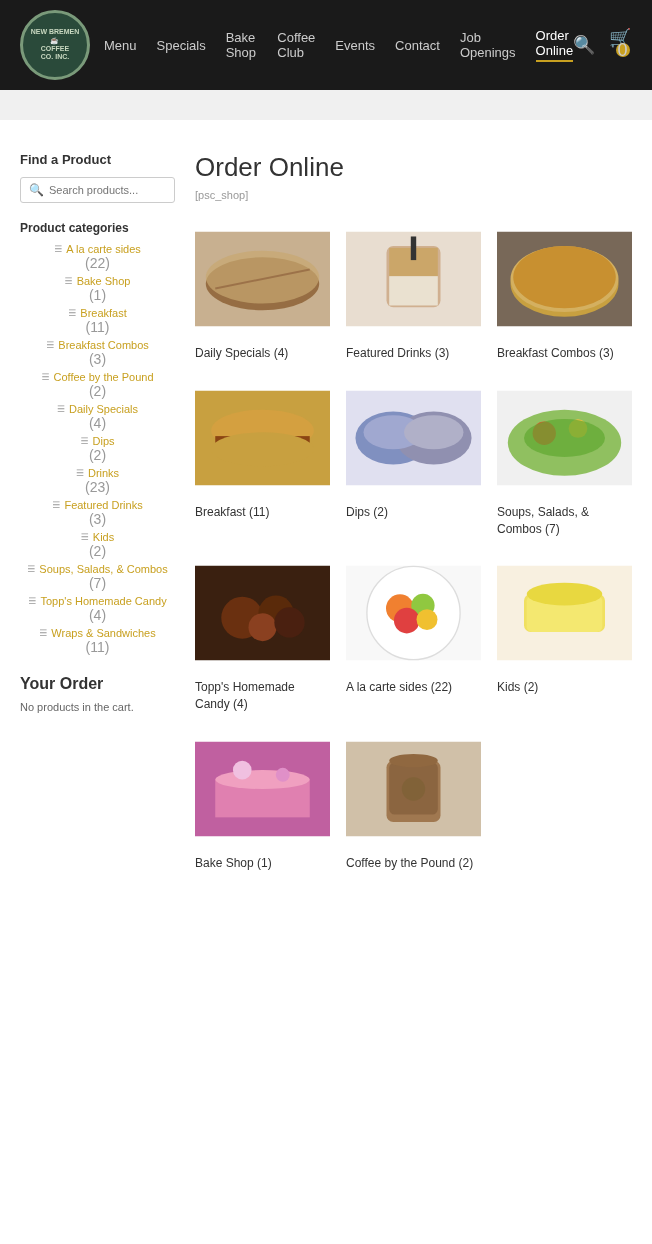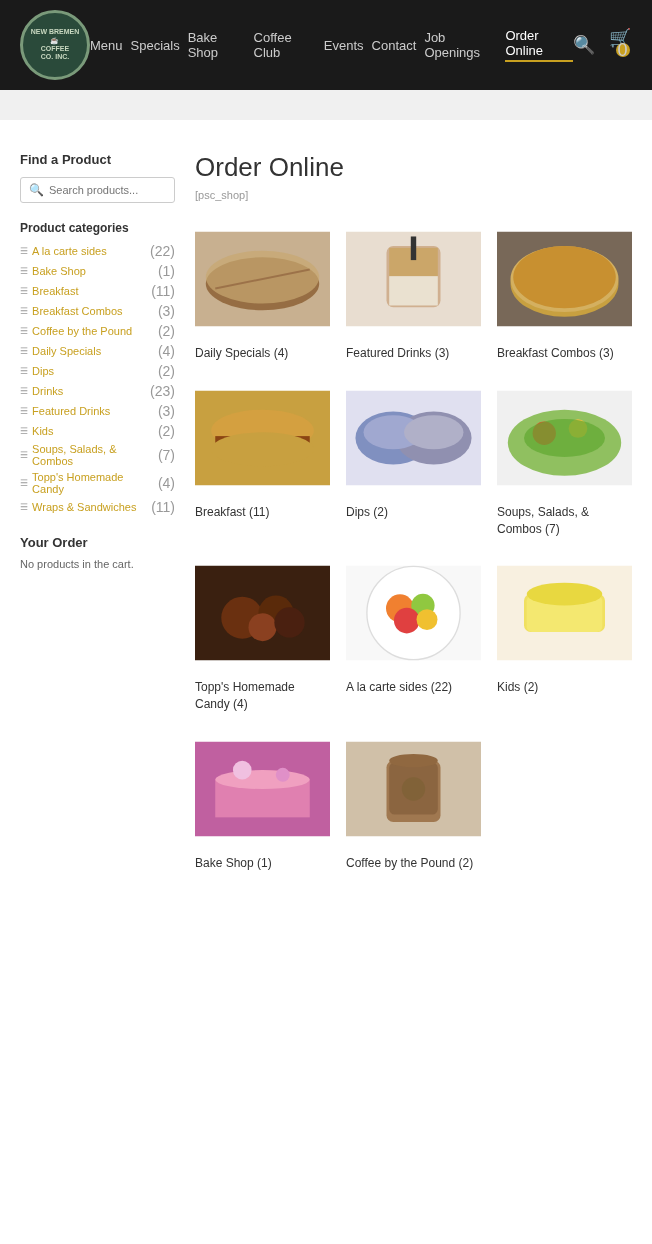--- a/index.html
+++ b/index.html
@@ -29,21 +29,22 @@
       font-size: 7px;
       font-weight: bold;
       text-align: center;
       line-height: 1.2;
     }
     .nav {
       flex: 1;
       display: flex;
       justify-content: center;
       align-items: center;
-      gap: 8px;
+      gap: 20px;
+      padding-left: 14px;
     }
     .nav a {
       color: #ccc;
       text-decoration: none;
       font-size: 13px;
     }
     .nav a.active {
       color: #fff;
       border-bottom: 2px solid #c8a020;
       padding-bottom: 2px;
@@ -121,39 +122,40 @@
       color: #333;
       margin-bottom: 8px;
     }
     .category-list { list-style: none; }
     .category-list li {
       display: flex;
       align-items: center;
       justify-content: space-between;
       margin-bottom: 4px;
       font-size: 11px;
+      flex-direction: column;
     }
     .category-list li a {
       color: #c8a020;
       text-decoration: none;
       display: flex;
       align-items: center;
       gap: 4px;
     }
     .category-list li a::before {
       content: '☰';
       font-size: 9px;
       color: #999;
     }
     .category-list li .count {
       color: #999;
       font-size: 14px;
     }
     .your-order h4 {
-      font-size: 13px;
+      font-size: 16px;
       font-weight: bold;
       color: #333;
       margin-bottom: 8px;
     }
     .your-order p {
       font-size: 11px;
       color: #666;
     }
 
     

